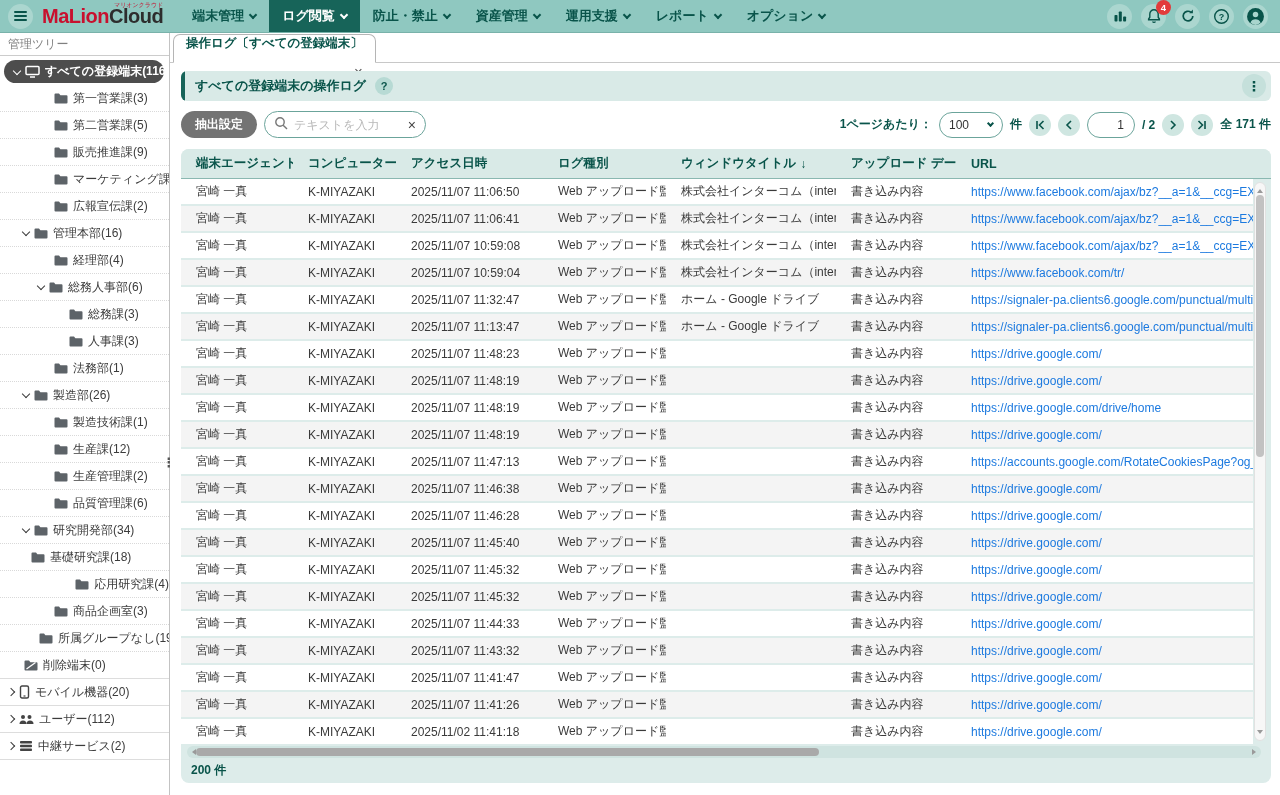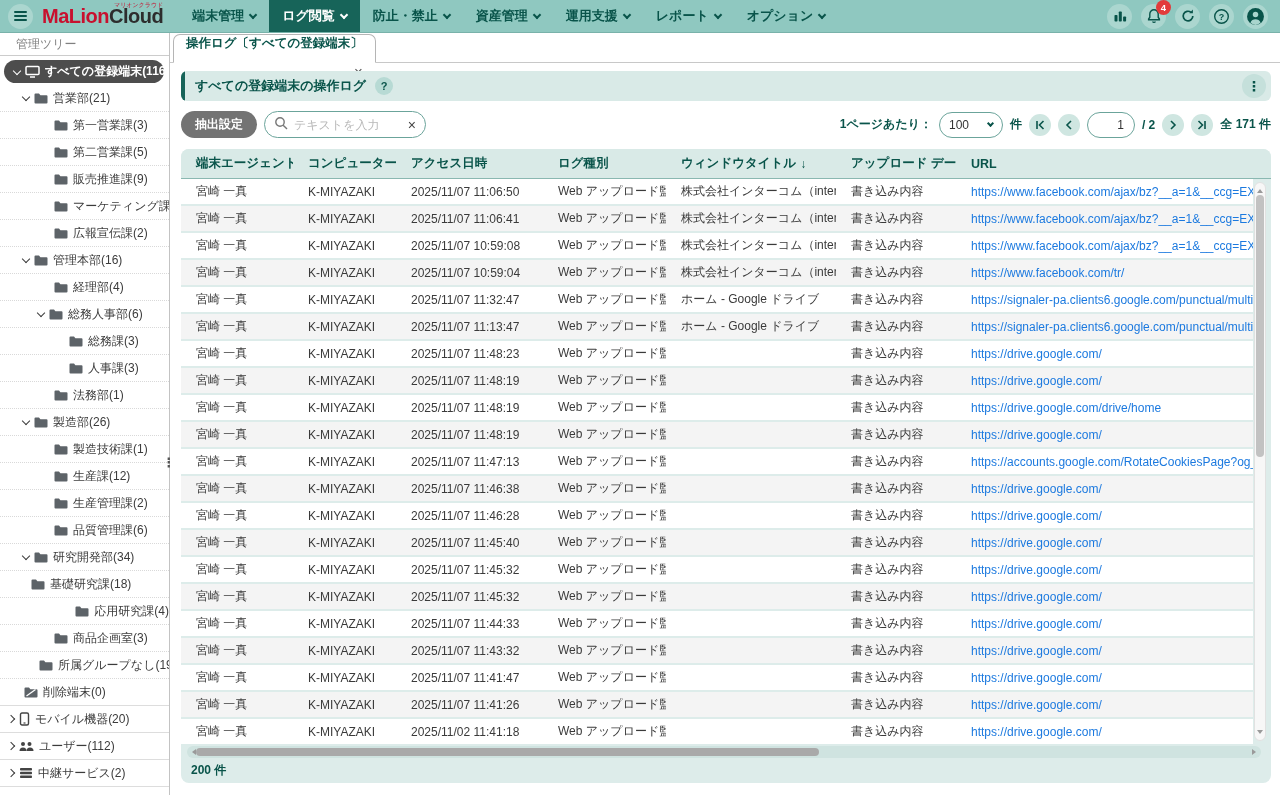--- a/index.html
+++ b/index.html
@@ -26,21 +26,21 @@
     transform:rotate(45deg);margin-top:-3px;flex:none;}
   .top-icons{margin-left:auto;display:flex;gap:9px;align-items:center;}
   .badge{position:absolute;top:-4px;right:-5px;min-width:15px;height:15px;border-radius:8px;
     background:#e23b3b;color:#fff;font-size:9.5px;font-weight:700;display:flex;
     align-items:center;justify-content:center;padding:0 3px;}
 
   
   .layout{display:flex;height:762px;position:relative;}
   .sidebar{width:170px;flex:none;border-right:1px solid #c3c3c3;display:flex;
     flex-direction:column;background:#fff;}
-  .sidebar-header{height:23px;line-height:23px;padding:0 16px;font-size:12px;color:#808080;
+  .sidebar-header{height:23px;line-height:23px;padding:0 8px;font-size:12px;color:#808080;
     border-bottom:1px solid #ccc;}
   .tree{flex:1;overflow:hidden;padding-top:3px;}
   .tree-row{height:27px;display:flex;align-items:center;font-size:12px;color:#3b3b3b;
     border-bottom:1px dotted #d9d9d9;gap:5px;cursor:pointer;}
   .tree-row.top{border-bottom:1px solid #ddd;}
   .tree-row .spacer{width:11px;flex:none;}
   .tree-chev{width:6px;height:6px;border-right:1.7px solid currentColor;
     border-bottom:1.7px solid currentColor;flex:none;}
   .tc-down{transform:rotate(45deg);margin-top:-2px;}
   .tc-right{transform:rotate(-45deg);}
@@ -225,29 +225,20 @@
     <div class="tree" id="tree">
         <div class="tree-row selected" style="padding-left: 8px;">
           <span class="tree-chev tc-down"></span>
           <span class="tree-icon">
             <svg width="15" height="13" viewBox="0 0 15 13">
               <rect x="1" y="1.5" width="13" height="8" rx="1" fill="none" stroke="currentColor" stroke-width="1.5"></rect>
               <path d="M5 12h5" stroke="currentColor" stroke-width="1.5"></path>
             </svg>
           </span>
           <span class="tree-label">すべての登録端末(116)</span>
-        </div>
-        <div class="tree-row" style="padding-left: 23px;">
-          <span class="tree-chev tc-down"></span>
-          <span class="tree-icon">
-            <svg width="14" height="11" viewBox="0 0 14 11">
-              <path d="M.5 1.5A1 1 0 0 1 1.5.5H5l1.4 1.8h6.1a1 1 0 0 1 1 1v6.2a1 1 0 0 1-1 1h-11a1 1 0 0 1-1-1z" fill="#5d6368"></path>
-            </svg>
-          </span>
-          <span class="tree-label">営業部(21)</span>
         </div>
         <div class="tree-row" style="padding-left: 38px;">
           <span class="spacer"></span>
           <span class="tree-icon">
             <svg width="14" height="11" viewBox="0 0 14 11">
               <path d="M.5 1.5A1 1 0 0 1 1.5.5H5l1.4 1.8h6.1a1 1 0 0 1 1 1v6.2a1 1 0 0 1-1 1h-11a1 1 0 0 1-1-1z" fill="#5d6368"></path>
             </svg>
           </span>
           <span class="tree-label">第一営業課(3)</span>
         </div>

